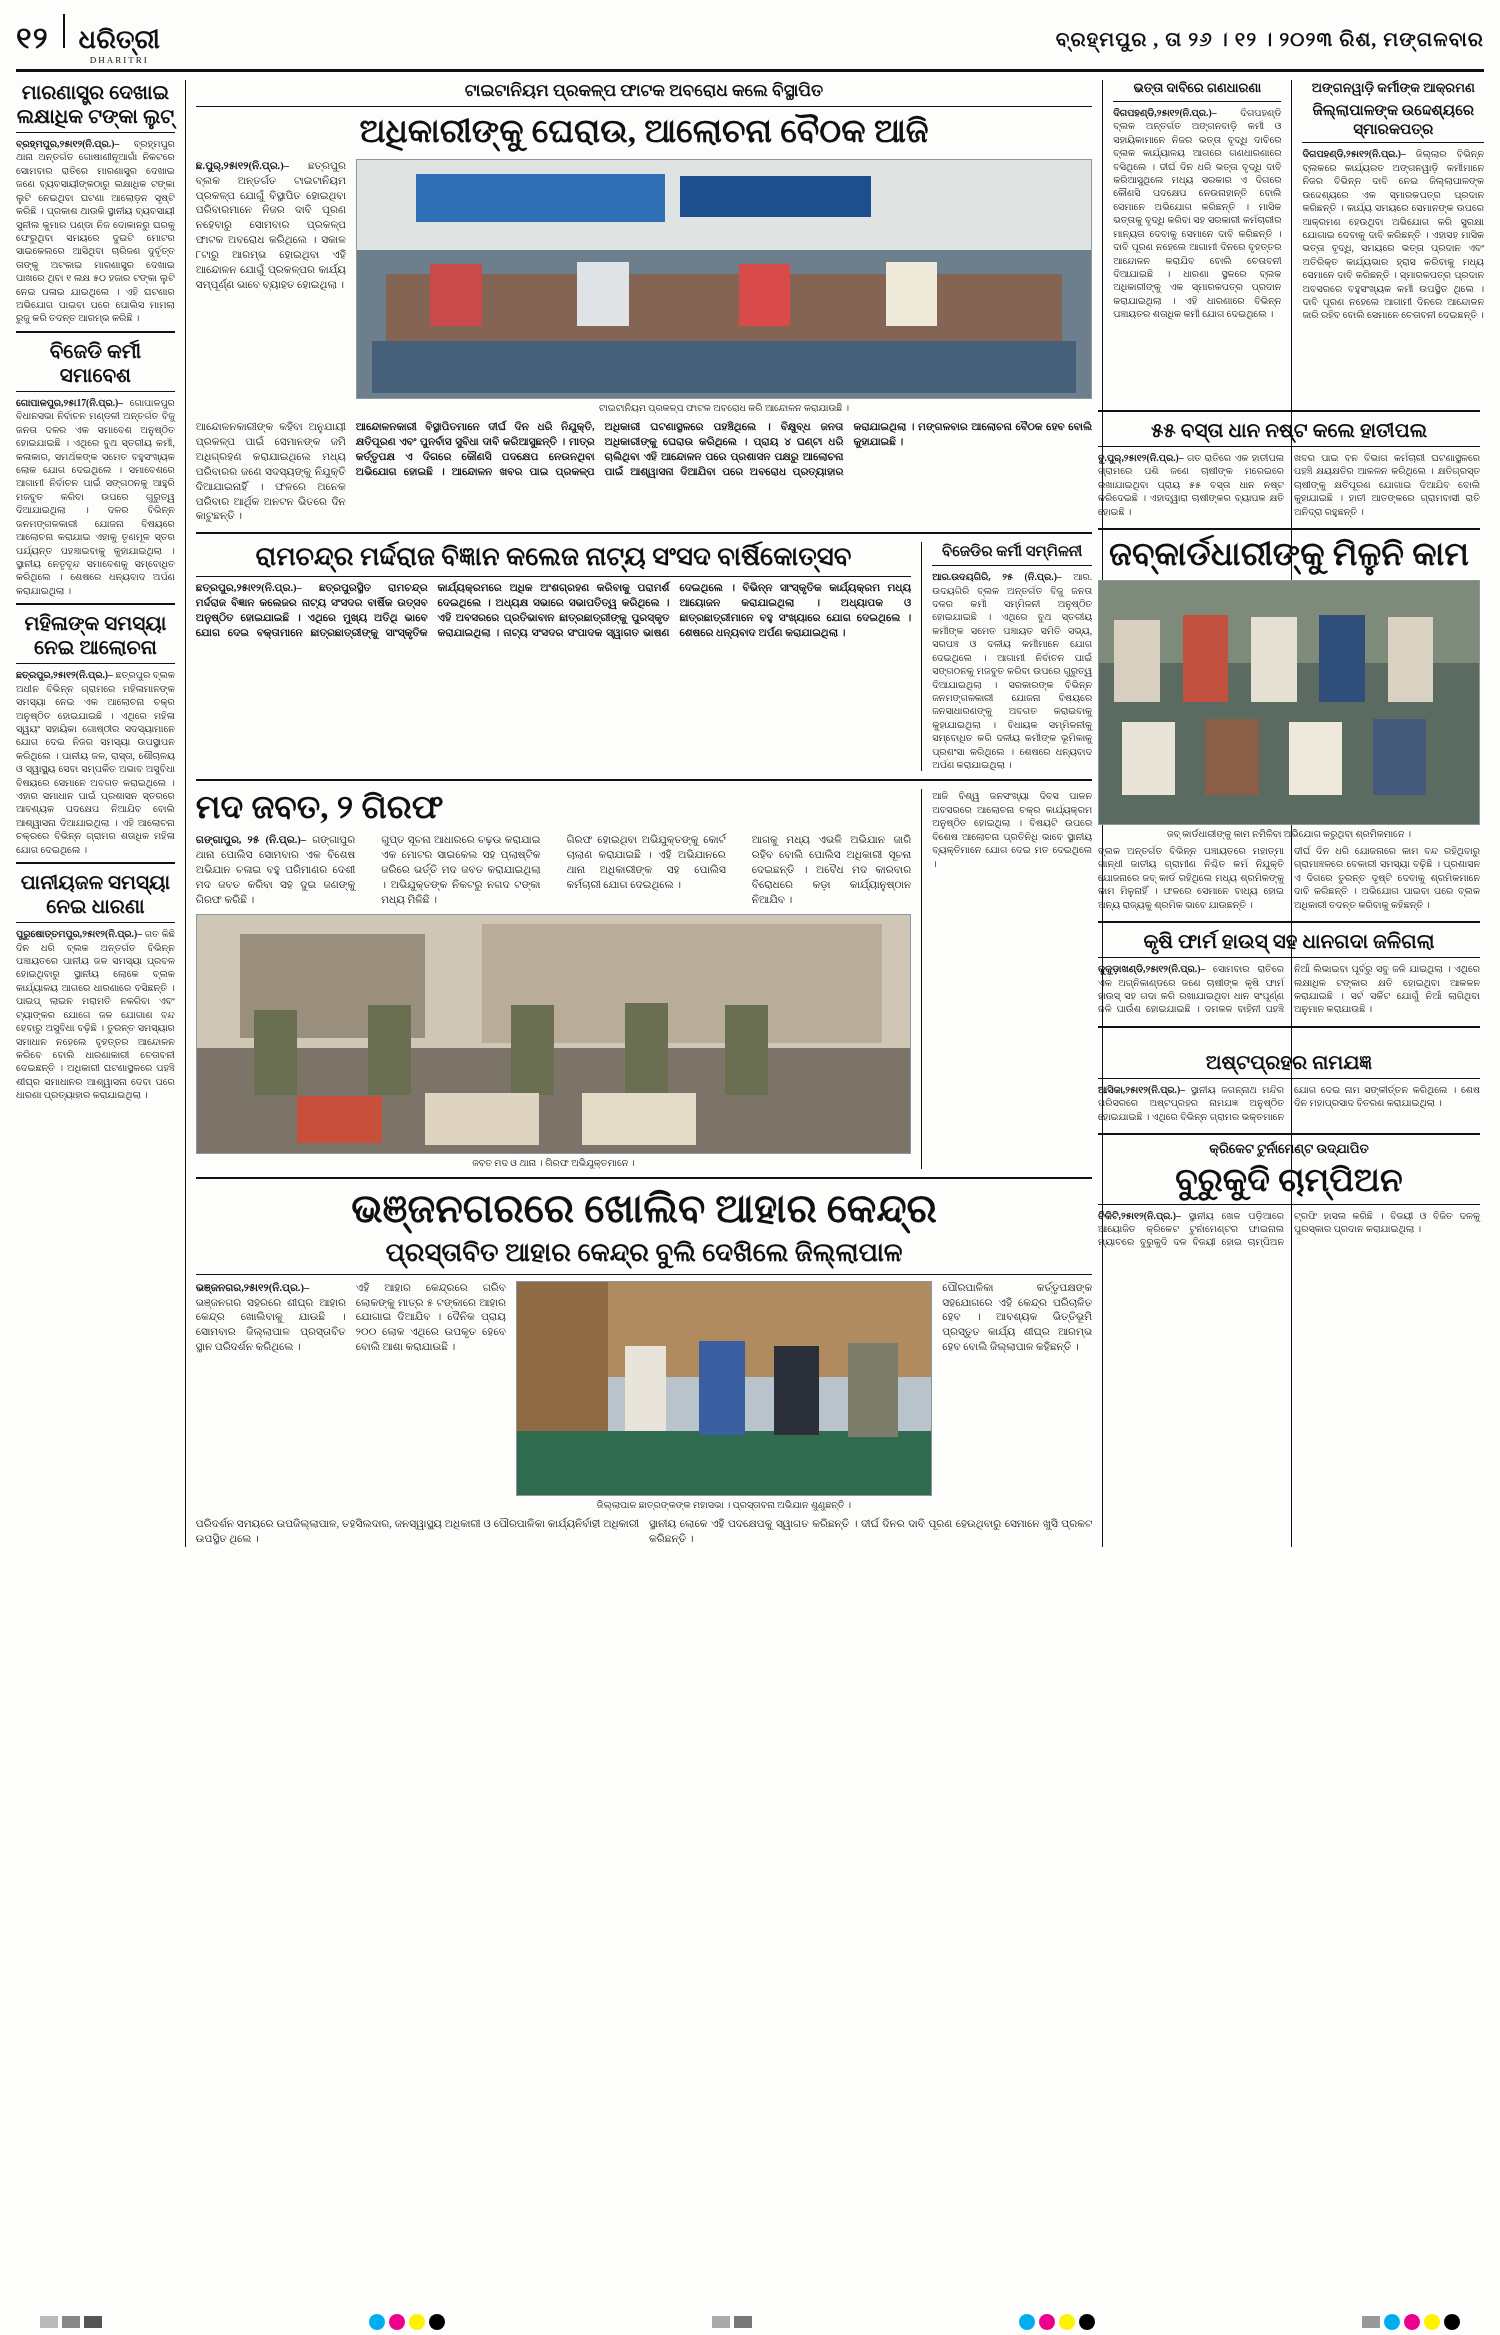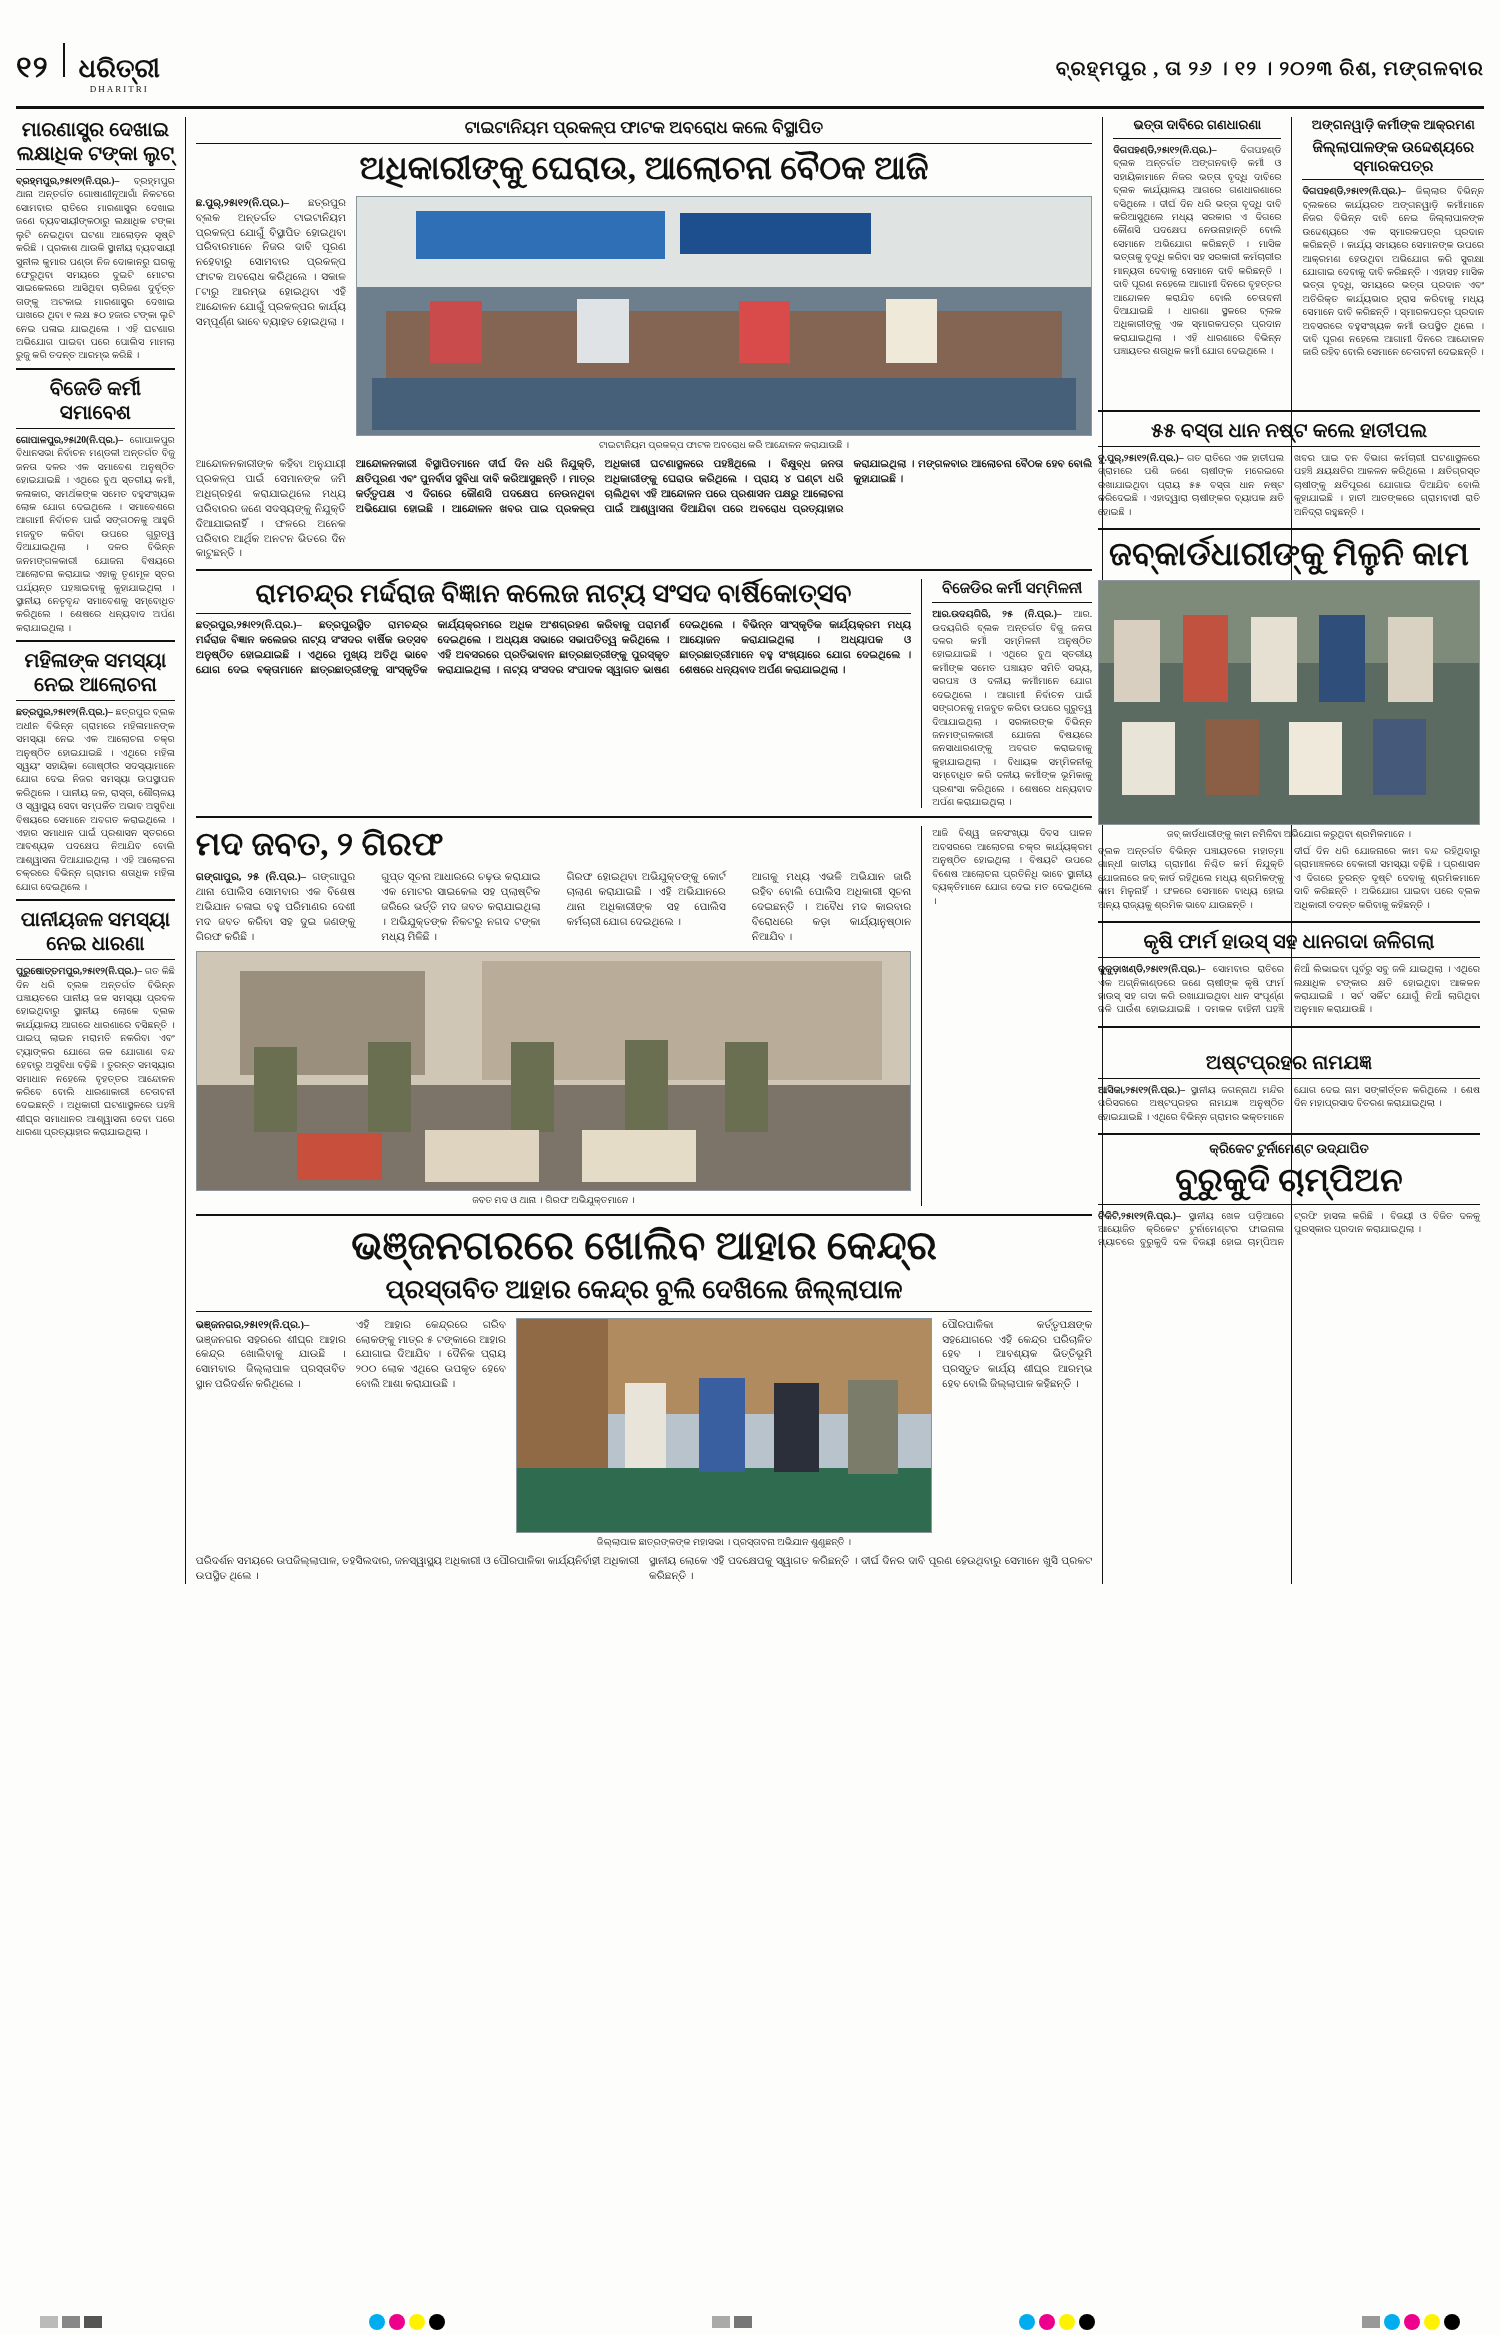--- a/index.html
+++ b/index.html
@@ -15,23 +15,22 @@
   .page {
     width:1500px; height:2335px;
     position:relative;
     padding:14px 16px 0 16px;
   }
 
   
   .masthead {
     display:flex; align-items:center; justify-content:space-between;
     border-bottom:3px solid #111;
-    padding-bottom:12px;
+    padding-bottom:4px;
     margin-bottom:8px;
-    margin-top:29px;
   }
   .mast-left { display:flex; align-items:baseline; gap:14px; }
   .page-num { font-size:30px; font-weight:bold; letter-spacing:1px; }
   .mast-logo { font-size:26px; font-weight:bold; }
   .mast-sub { font-size:9px; letter-spacing:2px; }
   .mast-right { font-size:20px; font-weight:bold; letter-spacing:1px; }
 
   .content { display:flex; gap:10px; }
 
   
@@ -118,21 +117,21 @@
           <span>ବ୍ରହ୍ମପୁର ଥାନା ଅନ୍ତର୍ଗତ ଗୋଷାଣୀନୂଆଗାଁ ନିକଟରେ ସୋମବାର ରାତିରେ ମାରଣାସ୍ତ୍ର ଦେଖାଇ ଜଣେ ବ୍ୟବସାୟୀଙ୍କଠାରୁ ଲକ୍ଷାଧିକ ଟଙ୍କା ଲୁଟି ନେଇଥିବା ଘଟଣା ଆଲୋଡ଼ନ ସୃଷ୍ଟି କରିଛି । ପ୍ରକାଶ ଥାଉକି ସ୍ଥାନୀୟ ବ୍ୟବସାୟୀ ସୁନୀଲ କୁମାର ପଣ୍ଡା ନିଜ ଦୋକାନରୁ ଘରକୁ ଫେରୁଥିବା ସମୟରେ ଦୁଇଟି ମୋଟର ସାଇକେଲରେ ଆସିଥିବା ଚାରିଜଣ ଦୁର୍ବୃତ୍ତ ତାଙ୍କୁ ଅଟକାଇ ମାରଣାସ୍ତ୍ର ଦେଖାଇ ପାଖରେ ଥିବା ୧ ଲକ୍ଷ ୫୦ ହଜାର ଟଙ୍କା ଲୁଟି ନେଇ ପଳାଇ ଯାଇଥିଲେ । ଏହି ଘଟଣାର ଅଭିଯୋଗ ପାଇବା ପରେ ପୋଲିସ ମାମଲା ରୁଜୁ କରି ତଦନ୍ତ ଆରମ୍ଭ କରିଛି ।</span>
         </div>
       </div>
 
       <div class="rule-bot mb6" style="margin-top:6px;"></div>
 
       <div>
         <div class="hl-md mb4">ବିଜେଡି କର୍ମୀ ସମାବେଶ</div>
         <div class="rule-thin mb4"></div>
         <div class="body-xs">
-          <b>ଗୋପାଳପୁର,୨୫ା20(ନି.ପ୍ର.)–</b>
+          <b>ଗୋପାଳପୁର,୨୫ା17(ନି.ପ୍ର.)–</b>
           <span>ଗୋପାଳପୁର ବିଧାନସଭା ନିର୍ବାଚନ ମଣ୍ଡଳୀ ଅନ୍ତର୍ଗତ ବିଜୁ ଜନତା ଦଳର ଏକ ସମାବେଶ ଅନୁଷ୍ଠିତ ହୋଇଯାଇଛି । ଏଥିରେ ବୁଥ ସ୍ତରୀୟ କର୍ମୀ, କଳାକାର, ସମର୍ଥକଙ୍କ ସମେତ ବହୁସଂଖ୍ୟକ ଲୋକ ଯୋଗ ଦେଇଥିଲେ । ସମାବେଶରେ ଆଗାମୀ ନିର୍ବାଚନ ପାଇଁ ସଙ୍ଗଠନକୁ ଆହୁରି ମଜବୁତ କରିବା ଉପରେ ଗୁରୁତ୍ୱ ଦିଆଯାଇଥିଲା । ଦଳର ବିଭିନ୍ନ ଜନମଙ୍ଗଳକାରୀ ଯୋଜନା ବିଷୟରେ ଆଲୋଚନା କରାଯାଇ ଏହାକୁ ତୃଣମୂଳ ସ୍ତର ପର୍ଯ୍ୟନ୍ତ ପହଞ୍ଚାଇବାକୁ କୁହାଯାଇଥିଲା । ସ୍ଥାନୀୟ ନେତୃବୃନ୍ଦ ସମାବେଶକୁ ସମ୍ବୋଧିତ କରିଥିଲେ । ଶେଷରେ ଧନ୍ୟବାଦ ଅର୍ପଣ କରାଯାଇଥିଲା ।</span>
         </div>
       </div>
 
       <div class="rule-bot mb6" style="margin-top:6px;"></div>
 
       <div>
         <div class="hl-md mb4">ମହିଳାଙ୍କ ସମସ୍ୟା ନେଇ ଆଲୋଚନା</div>
         <div class="rule-thin mb4"></div>
         <div class="body-xs">

